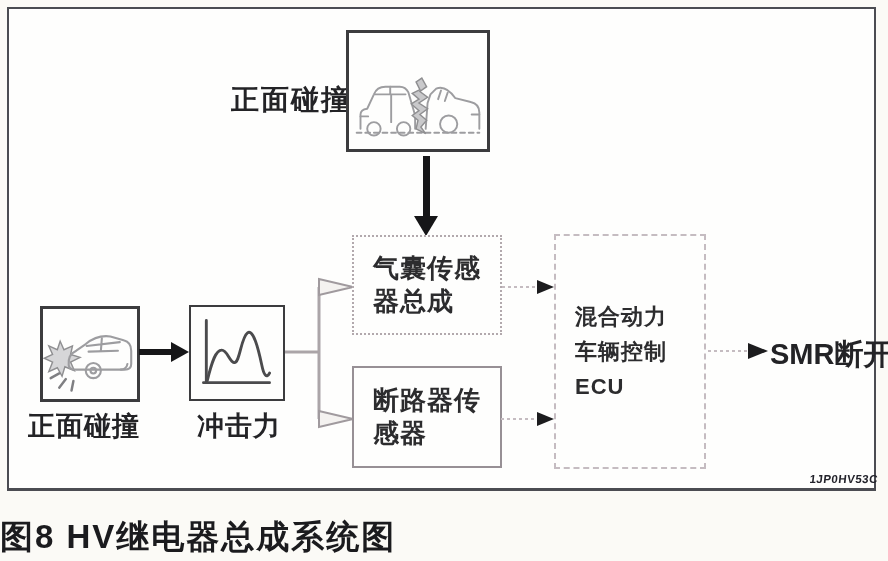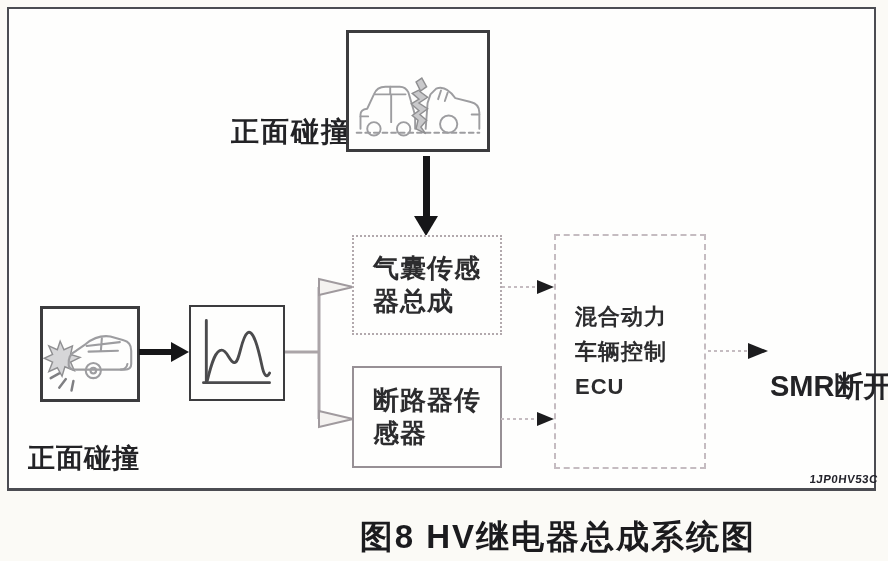--- a/index.html
+++ b/index.html
@@ -29,33 +29,32 @@
   .sensor-box .bx-label{
     padding-left:19px;width:112px;line-height:33px;font-size:26px;letter-spacing:1px;
   }
   .airbag{border:2px dotted #b2a9ad;}
   .breaker{border:2px solid #979095;}
   .ecu{border:2px dashed #c5bcc1;}
   .ecu .bx-label{width:112px;line-height:35px;font-size:22px;}
   .lbl{
     position:absolute;font-weight:bold;color:#232326;letter-spacing:1px;
     white-space:nowrap;
-    margin-top:32px;
   }
   .lbl-top{left:222px;top:72px;font-size:28px;letter-spacing:2px;}
   .lbl-leftcar{left:17px;top:399px;width:116px;font-size:27px;text-align:center;}
   .lbl-impact{left:185px;top:399px;width:90px;font-size:27px;text-align:center;}
   .lbl-smr{left:761px;top:326px;font-size:29px;letter-spacing:0px;}
   .ref-code{
     position:absolute;left:783px;top:464px;width:86px;text-align:right;
     font-size:11.5px;font-weight:bold;color:#23232b;letter-spacing:.5px;
     transform:skewX(-6deg);
   }
   .caption{
-    position:absolute;left:0;top:515px;width:756px;text-align:right;
+    position:absolute;left:0;top:515px;width:756px;text-align:left;
     font-size:33px;font-weight:bold;color:#1b1b1e;letter-spacing:2px;
   }
   svg{display:block;}
   .arrow-svg{position:absolute;}
 </style>
 </head>
 <body>
 
 <div class="canvas">
   <div class="frame">
@@ -147,18 +146,19 @@
     </div>
 
     <svg class="arrow-svg" style="left:697px;top:332px;" width="64" height="20">
       <path d="M2,10 L44,10" fill="none" stroke="#c5bcc1" stroke-width="2" stroke-dasharray="3 3"></path>
       <polygon points="42,2 42,18 62,10" fill="#1c1c1e"></polygon>
     </svg>
 
     <div class="lbl lbl-smr">SMR断开</div>
 
     <div class="lbl lbl-leftcar">正面碰撞</div>
+    <div class="lbl lbl-impact">冲击力</div>
 
     <div class="ref-code">1JP0HV53C</div>
   </div>
 
   <div class="caption">图8 HV继电器总成系统图</div>
 </div>
 
 </body></html>

